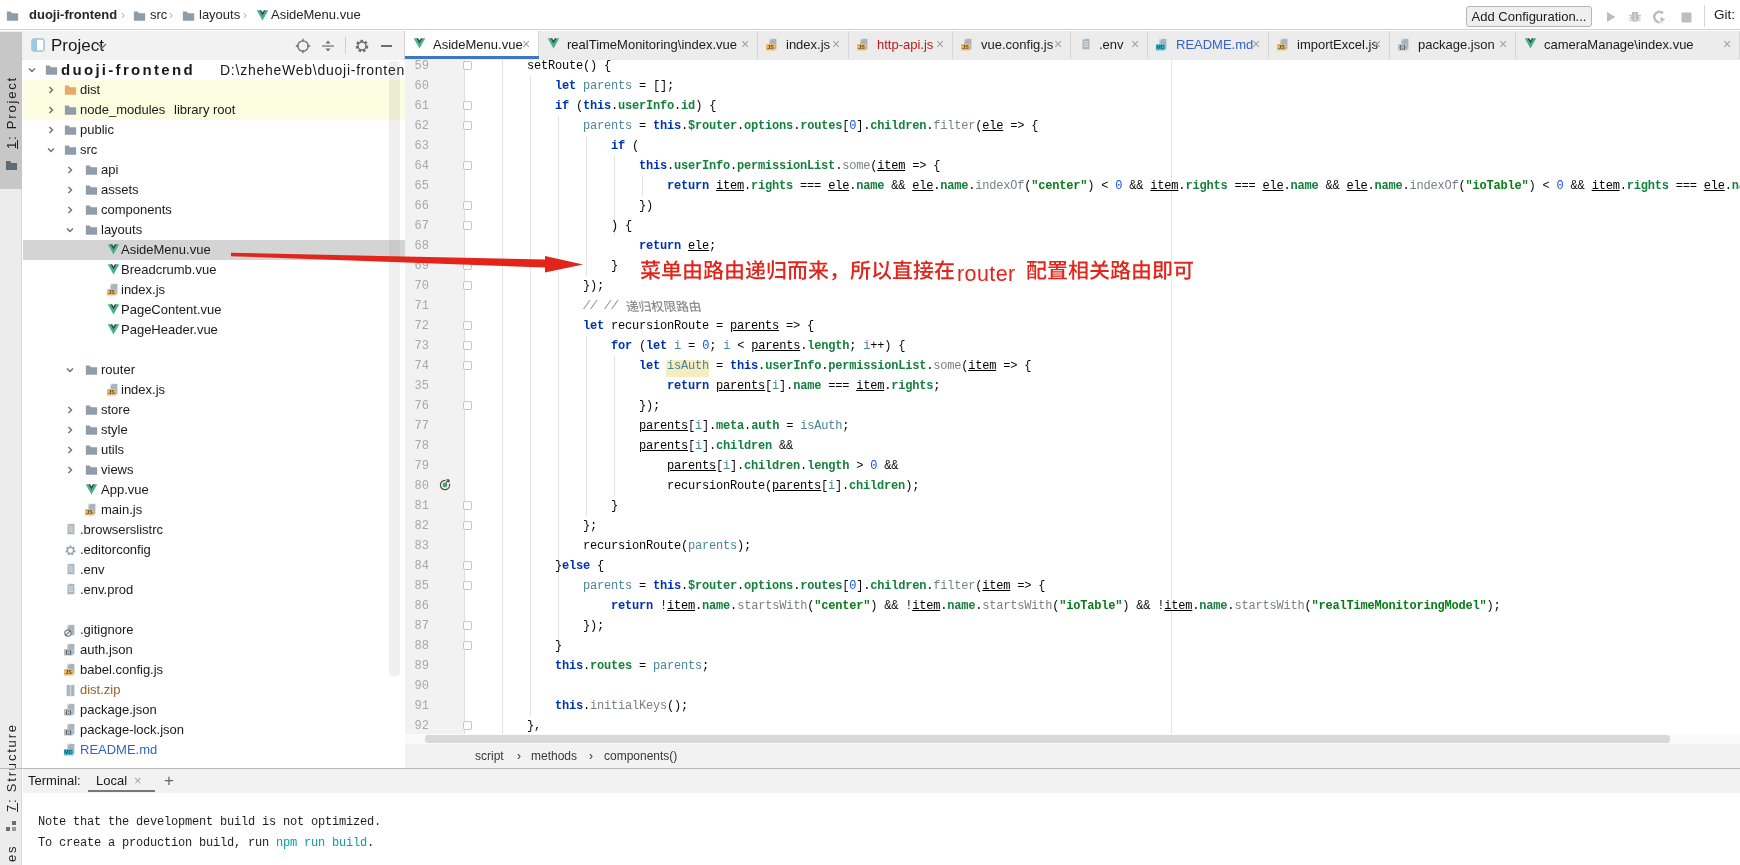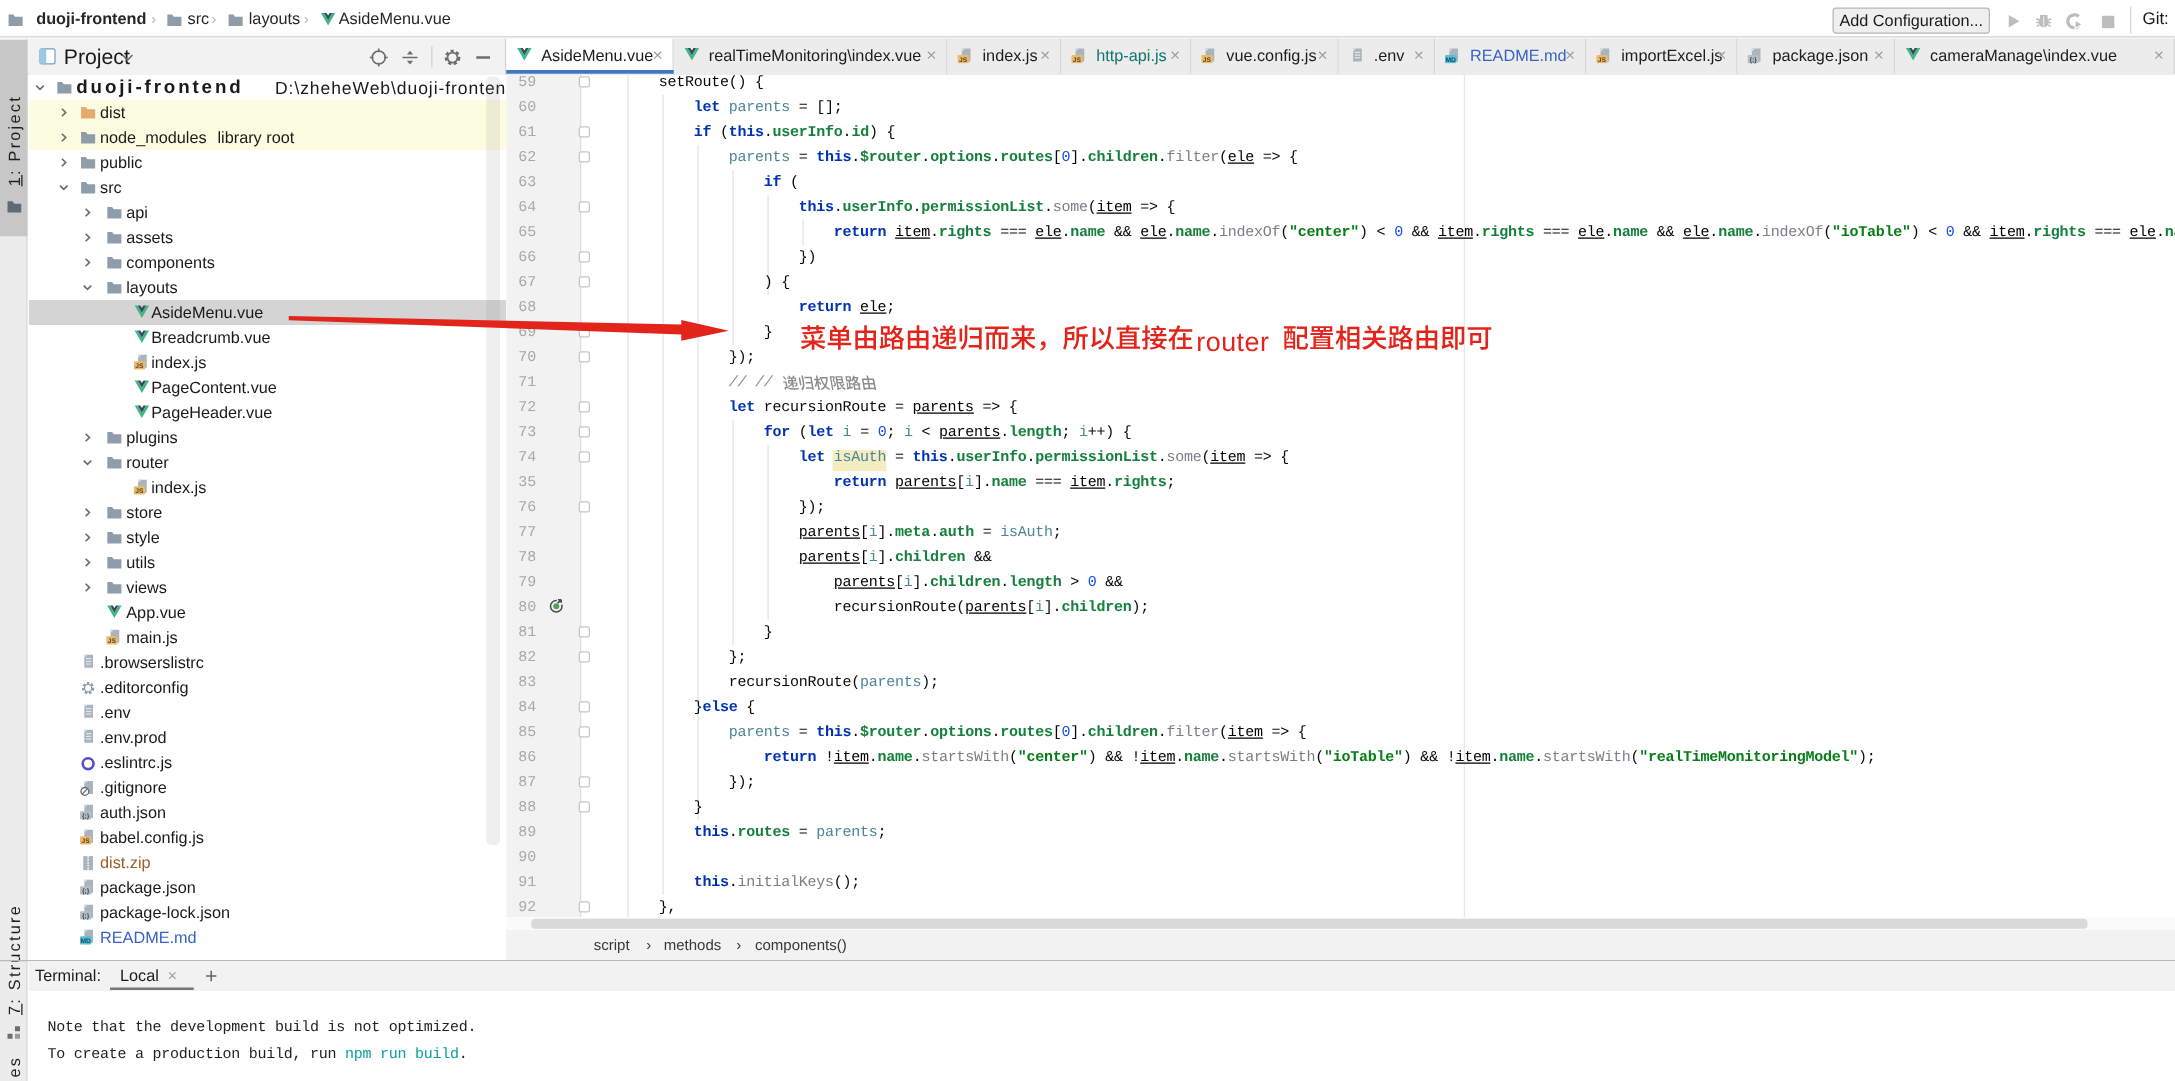--- a/index.html
+++ b/index.html
@@ -161,21 +161,21 @@
         <div class="lb" style="left:28px;color:#1c1c1c">index.js</div>
         <div class="x" style="left:74px">×</div>
       </div>
       <div class="tab" style="left:444px;width:104px">
         <svg class="abs" style="left:8px;top:7px" width="13" height="13" viewBox="0 0 15 15">
           <path d="M4 1 h8 v12 h-8 z" fill="#aab4bc"></path>
           <path d="M4 1 l3 0 l-3 3 z" fill="#d7dde2"></path>
           <rect x="0" y="7" width="10.5" height="7.5" rx="1" fill="#ecb96e"></rect>
           <text x="5.2" y="13" font-size="6.2" font-weight="bold" font-family="Liberation Sans" fill="#594a1e" text-anchor="middle">JS</text>
         </svg>
-        <div class="lb" style="left:28px;color:#0f766e">http-api.js</div>
+        <div class="lb" style="left:28px;color:#b91c1c">http-api.js</div>
         <div class="x" style="left:87px">×</div>
       </div>
       <div class="tab" style="left:548px;width:118px">
         <svg class="abs" style="left:8px;top:7px" width="13" height="13" viewBox="0 0 15 15">
           <path d="M4 1 h8 v12 h-8 z" fill="#aab4bc"></path>
           <path d="M4 1 l3 0 l-3 3 z" fill="#d7dde2"></path>
           <rect x="0" y="7" width="10.5" height="7.5" rx="1" fill="#ecb96e"></rect>
           <text x="5.2" y="13" font-size="6.2" font-weight="bold" font-family="Liberation Sans" fill="#594a1e" text-anchor="middle">JS</text>
         </svg>
         <div class="lb" style="left:28px;color:#1c1c1c">vue.config.js</div>
@@ -360,29 +360,20 @@
         </svg>
         <div class="tx" style="left:98px">PageContent.vue</div>
       </div>
       <div class="trow " style="top:260px">
         <svg class="fico" style="left:84px;top:3px" width="13" height="13" viewBox="0 0 15 15">
           <path d="M0.8 1.5 L7.5 13.2 L14.2 1.5 h-2.9 L7.5 8.2 L3.7 1.5 z" fill="#41b883"></path>
           <path d="M3.7 1.5 L7.5 8.2 L11.3 1.5 h-2.3 L7.5 4.0 L6.0 1.5 z" fill="#35495e"></path>
         </svg>
         <div class="tx" style="left:98px">PageHeader.vue</div>
       </div>
-      <div class="trow " style="top:280px">
-        <svg class="chev" style="left:41px;top:4px" width="12" height="12" viewBox="0 0 12 12">
-          <path d="M4.5 3 L7.5 6 L4.5 9" stroke="#6e6e6e" stroke-width="1.4" fill="none"></path>
-        </svg>
-        <svg class="fico" style="left:62px;top:3px" width="13" height="13" viewBox="0 0 15 15">
-          <path d="M1 3 h4.4 l1.5 2 H14 v8.5 H1 z" fill="#8e9da9"></path>
-        </svg>
-        <div class="tx" style="left:78px">plugins</div>
-      </div>
       <div class="trow " style="top:300px">
         <svg class="chev" style="left:41px;top:4px" width="12" height="12" viewBox="0 0 12 12">
           <path d="M3 4.5 L6 7.5 L9 4.5" stroke="#6e6e6e" stroke-width="1.4" fill="none"></path>
         </svg>
         <svg class="fico" style="left:62px;top:3px" width="13" height="13" viewBox="0 0 15 15">
           <path d="M1 3 h4.4 l1.5 2 H14 v8.5 H1 z" fill="#8e9da9"></path>
         </svg>
         <div class="tx" style="left:78px">router</div>
       </div>
       <div class="trow " style="top:320px">
@@ -475,26 +466,20 @@
       </div>
       <div class="trow " style="top:520px">
         <svg class="fico" style="left:41px;top:3px" width="13" height="13" viewBox="0 0 15 15">
           <path d="M4 1 h8 v12 h-8 z" fill="#aab4bc"></path>
           <path d="M4 1 l3 0 l-3 3 z" fill="#d7dde2"></path>
           <rect x="5.5" y="4" width="5" height="1" fill="#e8ecef"></rect>
           <rect x="5.5" y="6.5" width="5" height="1" fill="#e8ecef"></rect>
           <rect x="5.5" y="9" width="5" height="1" fill="#e8ecef"></rect>
         </svg>
         <div class="tx" style="left:57px">.env.prod</div>
-      </div>
-      <div class="trow " style="top:540px">
-        <svg class="fico" style="left:41px;top:4px" width="13" height="13" viewBox="0 0 15 15">
-          <circle cx="7.5" cy="8" r="5" fill="#fff" stroke="#5050c8" stroke-width="2.4"></circle>
-        </svg>
-        <div class="tx" style="left:57px">.eslintrc.js</div>
       </div>
       <div class="trow " style="top:560px">
         <svg class="fico" style="left:41px;top:4px" width="13" height="13" viewBox="0 0 15 15">
           <path d="M4 1 h8 v12 h-8 z" fill="#aab4bc"></path>
           <path d="M4 1 l3 0 l-3 3 z" fill="#d7dde2"></path>
           <circle cx="4.5" cy="10.5" r="3.6" fill="#f5f6f7" stroke="#5f6a72" stroke-width="1.2"></circle>
           <path d="M2.2 12.8 L6.8 8.2" stroke="#5f6a72" stroke-width="1.2"></path>
         </svg>
         <div class="tx" style="left:57px">.gitignore</div>
       </div>

